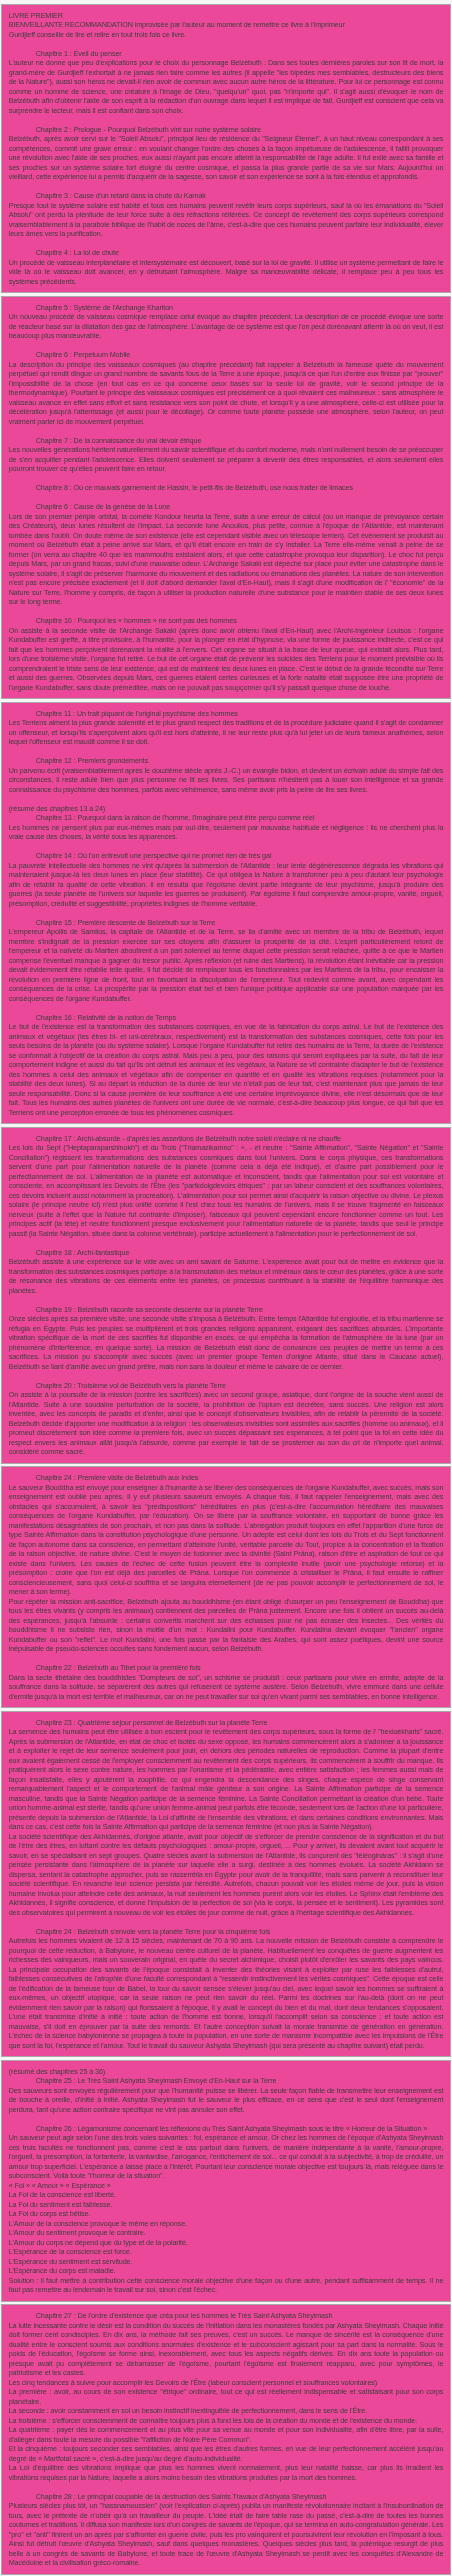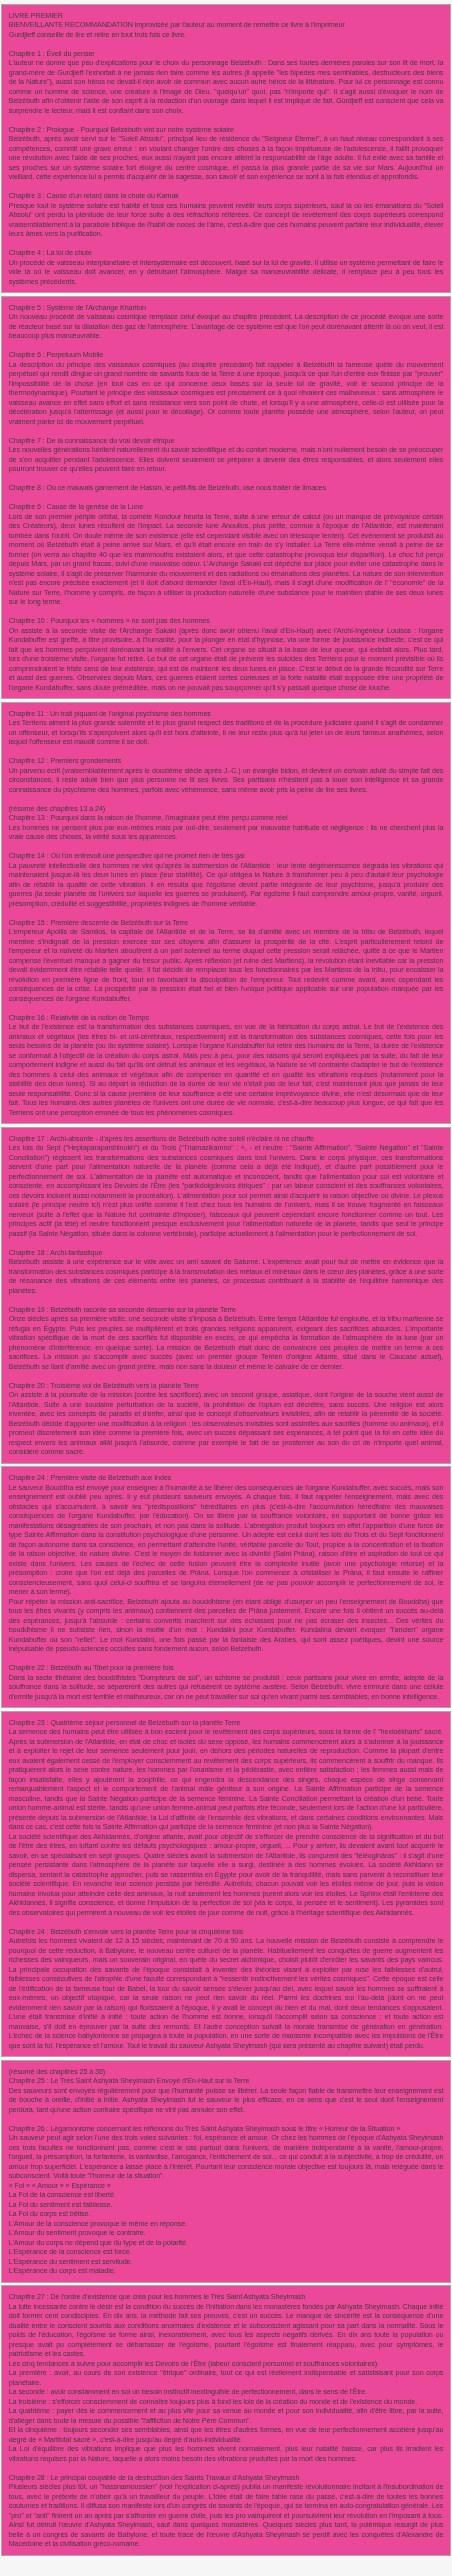--- a/index.html
+++ b/index.html
@@ -22,21 +22,21 @@
     padding:5.7px 6.7px 6.2px 6.7px;
     margin-bottom:2.6px;
     font-size:7.2px;
     line-height:9.5px;
     letter-spacing:-0.1px;
   }
   .box:last-child{margin-bottom:0;}
   .box p{margin:0;}
   p.para{text-align:justify;}
   p.line{text-align:justify;}
-  p.title{text-align:left;}
+  p.title{text-align:left;margin-left:27px;}
   .gap{height:9.5px;}
 </style>
 </head>
 <body>
 
 <main class="page">
     <section class="box">
       <p class="line">LIVRE PREMIER</p>
       <p class="line">BIENVEILLANTE RECOMMANDATION improvisée par l'auteur au moment de remettre ce livre à l'imprimeur</p>
       <p class="line">Gurdjieff conseille de lire et relire en tout trois fois ce livre.</p>
@@ -130,20 +130,21 @@
       <p class="line">« Foi » « Amour » « Espérance »</p>
       <p class="line">La Foi de la conscience est liberté.</p>
       <p class="line">La Foi du sentiment est faiblesse.</p>
       <p class="line">La Foi du corps est bêtise.</p>
       <p class="line">L'Amour de la conscience provoque le même en réponse.</p>
       <p class="line">L'Amour du sentiment provoque le contraire.</p>
       <p class="line">L'Amour du corps ne dépend que du type et de la polarité.</p>
       <p class="line">L'Espérance de la conscience est force.</p>
       <p class="line">L'Espérance du sentiment est servitude.</p>
       <p class="line">L'Espérance du corps est maladie.</p>
+      <p class="para">Solution : il faut mettre à contribution cette conscience morale objective d'une façon ou d'une autre, pendant suffisamment de temps. Il ne faut pas remettre au lendemain le travail sur soi, sinon c'est l'échec.</p>
     </section>
     <section class="box">
       <p class="title">Chapitre 27 : De l'ordre d'existence que créa pour les hommes le Très Saint Ashyata Sheyimash</p>
       <p class="para">La lutte incessante contre le désir est la condition du succès de l'initiation dans les monastères fondés par Ashyata Sheyimash. Chaque initié doit former cent condisciples. En dix ans, la méthode fait ses preuves, c'est un succès. Le manque de sincérité est la conséquence d'une dualité entre le conscient soumis aux conditions anormales d'existence et le subconscient agissant pour sa part dans la normalité. Sous le poids de l'éducation, l'égoïsme se forme ainsi, inexorablement, avec tous les aspects négatifs dérivés. En dix ans toute la population ou presque avait pu complètement se débarrasser de l'égoïsme, pourtant l'égoïsme est finalement réapparu, avec pour symptômes, le patriotisme et les castes.</p>
       <p class="line">Les cinq tendances à suivre pour accomplir les Devoirs de l'Être (labeur conscient personnel et souffrances volontaires)</p>
       <p class="line">La première : avoir, au cours de son existence "êtrique" ordinaire, tout ce qui est réellement indispensable et satisfaisant pour son corps planétaire.</p>
       <p class="line">La seconde : avoir constamment en soi un besoin instinctif inextinguible de perfectionnement, dans le sens de l'Être.</p>
       <p class="line">La troisième : s'efforcer consciemment de connaître toujours plus à fond les lois de la création du monde et de l'existence du monde.</p>
       <p class="line">La quatrième : payer dès le commencement et au plus vite pour sa venue au monde et pour son individualité, afin d'être libre, par la suite, d'alléger dans toute la mesure du possible "l'affliction de Notre Père Commun".</p>
       <p class="line">Et la cinquième : toujours seconder ses semblables, ainsi que les êtres d'autres formes, en vue de leur perfectionnement accéléré jusqu'au degré de « Martfotaï sacré », c'est-à-dire jusqu'au degré d'auto-individualité.</p>

